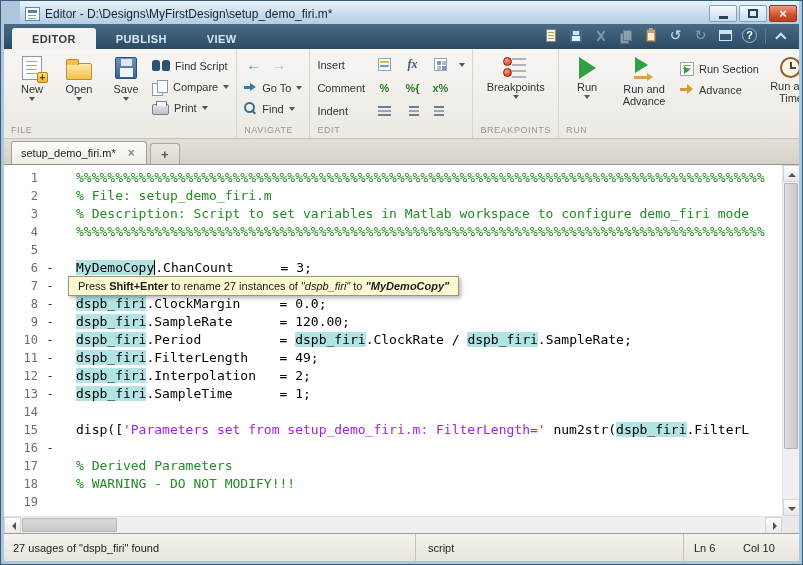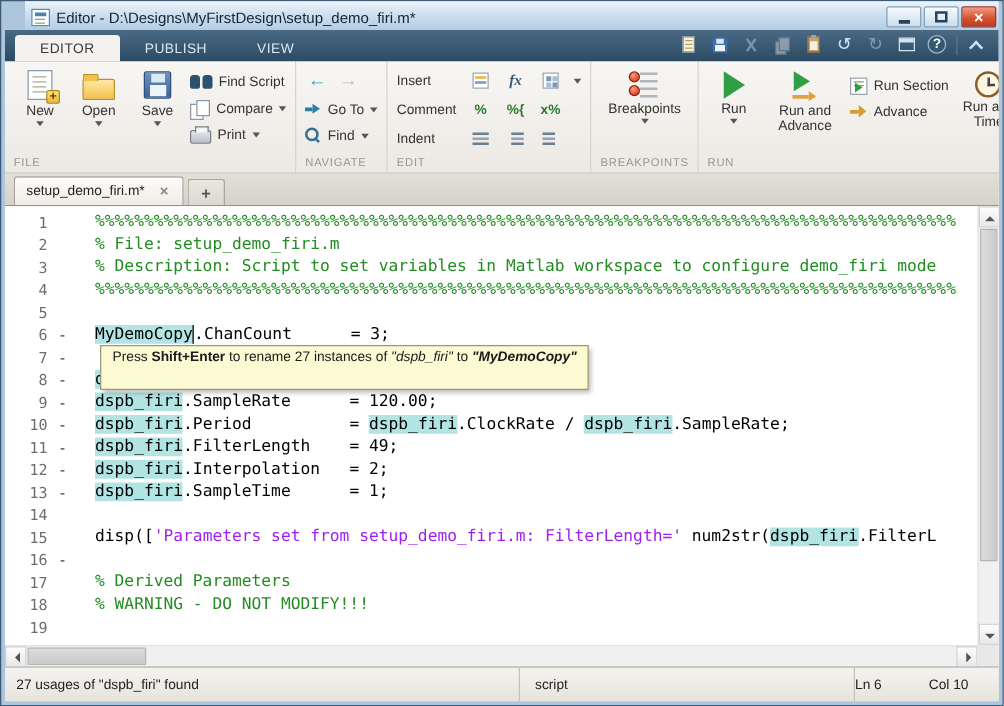--- a/index.html
+++ b/index.html
@@ -20,21 +20,21 @@
              display:flex; align-items:center; justify-content:center;
              background:linear-gradient(#f6fafd,#ccdded); color:#23435f; }
   .glyph-min { width:9px; height:3px; background:#23435f; margin-top:8px; }
   .glyph-max { width:10px; height:9px; border:2px solid #23435f; }
   .win-btn.close { background:linear-gradient(#f09b82,#d4502c 60%,#bf3c1a); border-color:#933; color:#fff; font-weight:bold; font-size:13px; line-height:13px; }
 
   .app { flex:1; display:flex; flex-direction:column; background:#f4f2ef; overflow:hidden; }
 
   
   .ribbon-tabs { height:25px; background:linear-gradient(180deg,#4a6a84,#2b4a63); display:flex; align-items:flex-end; padding-left:8px; position:relative; flex:none; }
-  .rtab { padding:5px 20px 4px; font-size:11px; font-weight:normal; letter-spacing:.4px; color:#d9e6f1; }
+  .rtab { padding:5px 20px 4px; font-size:11px; font-weight:bold; letter-spacing:.4px; color:#d9e6f1; }
   .rtab.active { background:#f4f2ef; color:#3a3a3a; border-radius:3px 3px 0 0; }
   .qat { position:absolute; right:8px; top:3px; display:flex; align-items:center; gap:8px; }
   .qicon { width:17px; height:17px; display:flex; align-items:center; justify-content:center; color:#cfe3f2; font-size:14px; line-height:17px; }
   .qicon.dim { opacity:.45; }
   .q-pg { width:10px; height:13px; background:#f7f3e8; border:1px solid #7d8a96; position:relative; }
   .q-pg::after { content:""; position:absolute; left:1px; top:2px; width:6px; height:1px; background:#b7a14e; box-shadow:0 3px 0 #b7a14e,0 6px 0 #b7a14e; }
   .q-floppy { width:12px; height:12px; background:#3f6fa6; position:relative; border-radius:1px; }
   .q-floppy::before { content:""; position:absolute; top:1px; left:3px; width:6px; height:4px; background:#d9e6f1; }
   .q-floppy::after  { content:""; position:absolute; bottom:1px; left:2px; width:8px; height:5px; background:#eef3f8; }
   .q-cut { width:12px; height:12px; position:relative; }
@@ -142,21 +142,21 @@
   .gut-line { height:18px; display:flex; font:12px/18px "DejaVu Sans Mono", monospace; color:#6e6e6e; }
   .lnum { width:34px; text-align:right; }
   .dashcol { width:24px; text-align:center; color:#333; }
   .code { flex:1; padding:4px 0 0 8px; font:13px/18px "DejaVu Sans Mono", monospace; color:#000; overflow:hidden; }
   .code-line { height:18px; white-space:pre; }
   .com { color:#228b22; }
   .str { color:#a020f0; }
   .hl  { background:#b2e4e4; }
   .cursor { border-right:1.5px solid #000; }
 
-  .tooltip { position:absolute; left:76px; top:111px; height:36px; background:#fcfad2; border:1px solid #98987a;
+  .tooltip { position:absolute; left:64px; top:111px; height:20px; background:#fcfad2; border:1px solid #98987a;
              box-shadow:2px 2px 4px rgba(0,0,0,.30); padding:3px 9px 0; font-size:11px; white-space:nowrap; z-index:5; color:#1a1a1a; }
 
   .vscroll { position:absolute; right:0; top:0; bottom:17px; width:17px; background:#f0f0f0; border-left:1px solid #e3e3e3; display:flex; flex-direction:column; }
   .hscroll { position:absolute; left:0; right:17px; bottom:0; height:17px; background:#f0f0f0; border-top:1px solid #e3e3e3; display:flex; }
   .corner  { position:absolute; right:0; bottom:0; width:17px; height:17px; background:#e8e8e8; }
   .sbtn { width:17px; height:17px; background:linear-gradient(#fdfdfd,#e8e8e8); border:1px solid #d4d4d4; position:relative; flex:none; }
   .sbtn i { position:absolute; width:0; height:0; border:4px solid transparent; }
   .sb-up i    { left:4px; top:3px;  border-bottom-color:#555; }
   .sb-down i  { left:4px; top:7px;  border-top-color:#555; }
   .sb-left i  { left:3px; top:4px;  border-right-color:#555; }
@@ -164,21 +164,21 @@
   .vtrack { flex:1; position:relative; }
   .vthumb { position:absolute; left:1px; right:1px; top:1px; height:84%; background:linear-gradient(90deg,#dcdcdc,#cacaca); border:1px solid #b4b4b4; border-radius:1px; }
   .htrack { flex:1; position:relative; }
   .hthumb { position:absolute; top:1px; bottom:1px; left:1px; width:95px; background:linear-gradient(#dcdcdc,#cacaca); border:1px solid #b4b4b4; border-radius:1px; }
 
   
   .statusbar { height:28px; border-top:1px solid #a29e95; background:linear-gradient(#f5f3ef,#e7e4de); display:flex; align-items:stretch; font-size:11px; color:#222; flex:none; }
   .st-cell { display:flex; align-items:center; }
   .st-left { flex:1; padding-left:9px; }
   .st-script { width:268px; border-left:1px solid #c6c2ba; padding-left:12px; }
-  .st-ln  { width:52px; border-left:1px solid #c6c2ba; padding-left:0; }
+  .st-ln  { width:52px; border-left:1px solid #c6c2ba; padding-left:10px; }
   .st-col { width:64px; padding-left:8px; }
 </style>
 </head>
 <body>
 
 <div class="window">
 
   <div class="titlebar">
     <div class="title-icon"></div>
     <div class="title-text">Editor - D:\Designs\MyFirstDesign\setup_demo_firi.m*</div>

